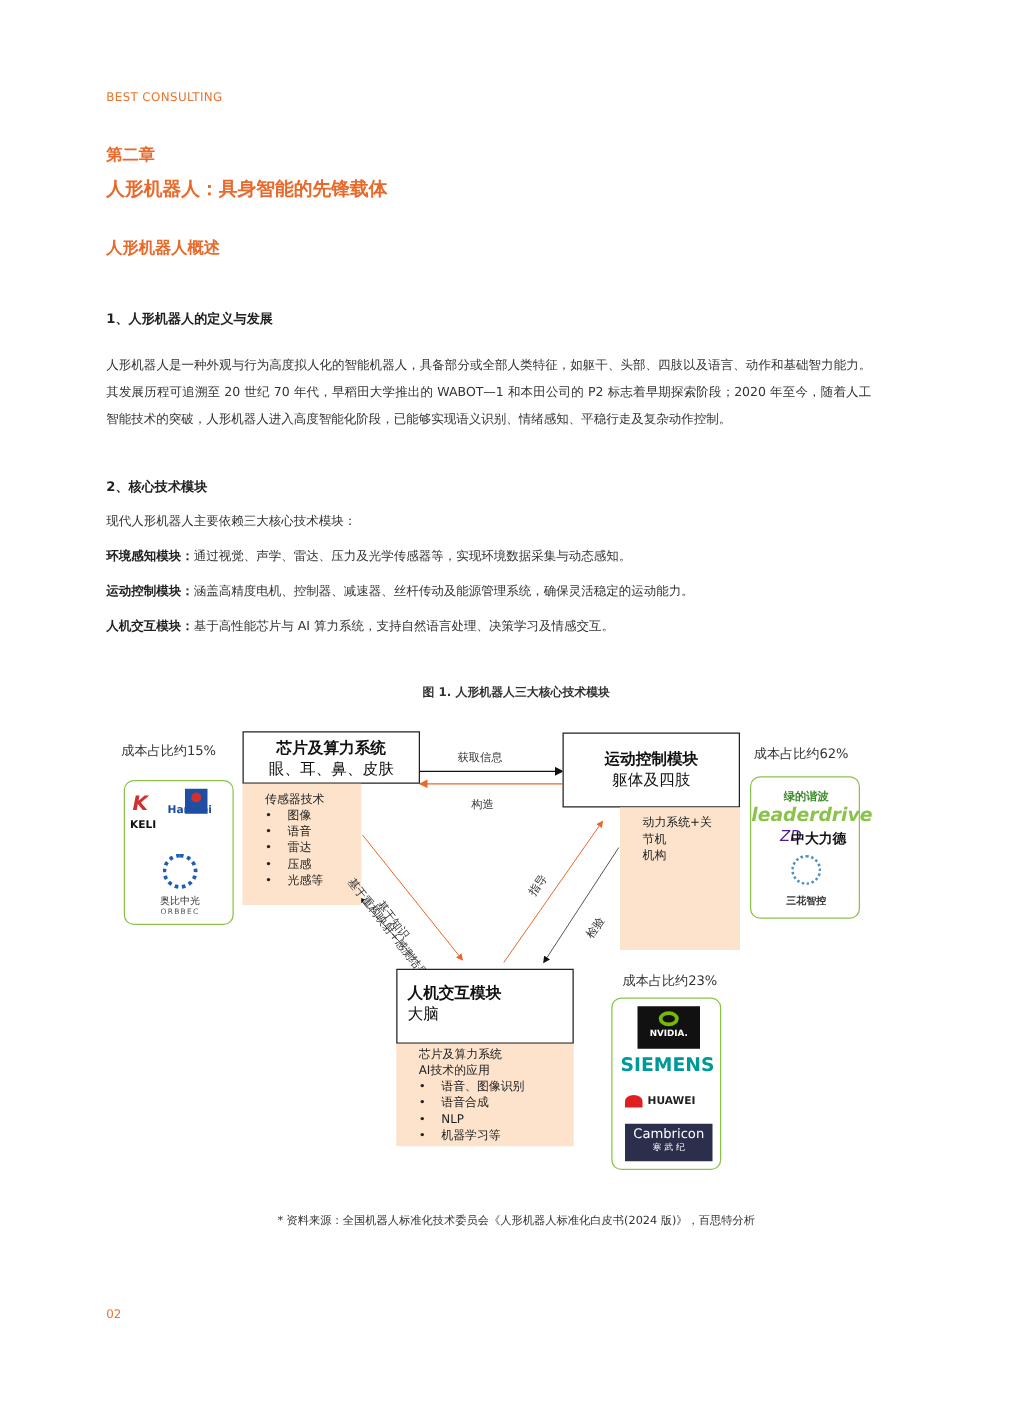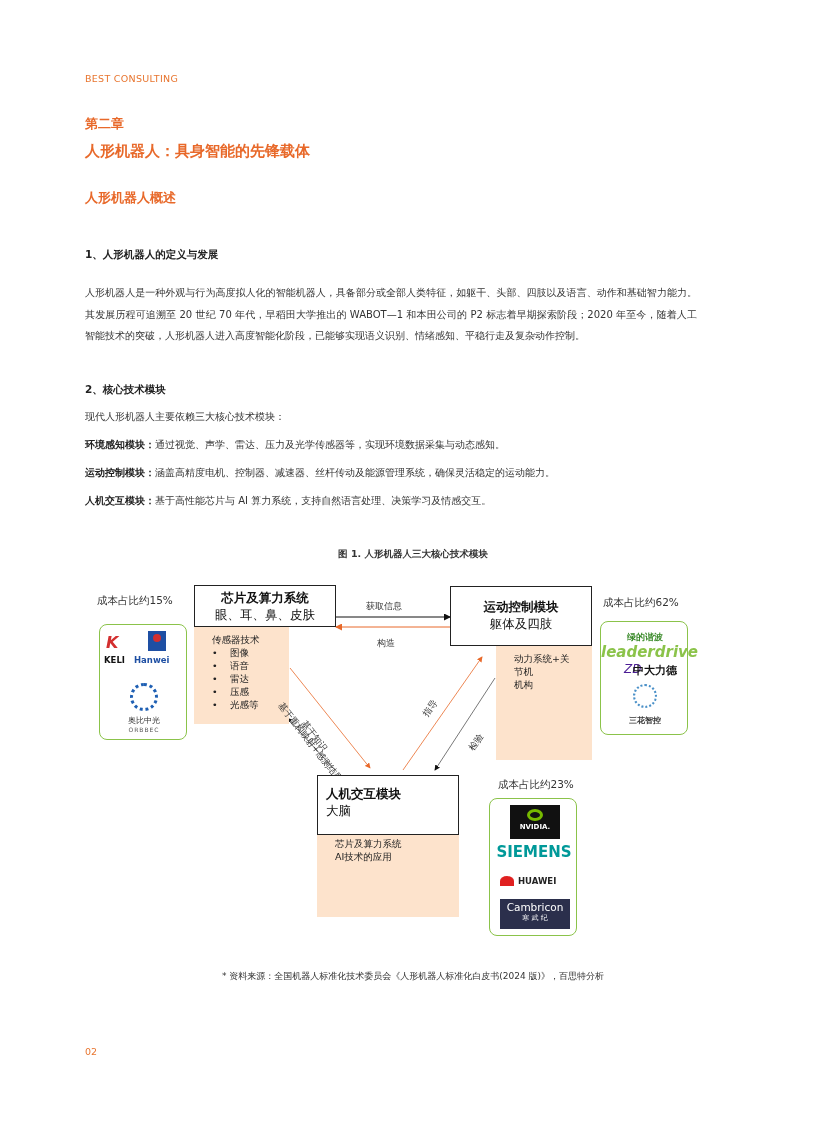--- a/index.html
+++ b/index.html
@@ -76,21 +76,21 @@
     <li>压感</li>
     <li>光感等</li>
   </ul>
 </div>
 <div class="abs logobox" style="left:99px;top:624px;width:88px;height:116px;">
   <div class="abs" style="left:6px;top:8px;font-size:16px;font-weight:bold;color:#d32f2f;font-style:italic;">K</div>
   <div class="abs" style="left:48px;top:6px;width:18px;height:20px;background:#1e4fa3;">
       <div style="width:8px;height:8px;border-radius:50%;background:#d32f2f;margin:3px auto;"></div>
     </div>
   <div class="abs" style="left:4px;top:30px;font-size:8.5px;font-weight:bold;color:#111;">KELI</div>
-  <div class="abs" style="left:34px;top:30px;font-size:8.5px;font-weight:bold;color:#1e4fa3;">Hanwei</div>
+  <div class="abs" style="left:34px;top:18px;font-size:8.5px;font-weight:bold;color:#1e4fa3;">Hanwei</div>
   <div class="abs" style="left:30px;top:58px;width:28px;height:28px;border-radius:50%;border:3px dotted #1e5fb3;"></div>
   <div class="abs" style="left:0;width:88px;top:90px;text-align:center;font-size:8px;color:#333;">奥比中光</div>
   <div class="abs" style="left:0;width:88px;top:101px;text-align:center;font-size:6px;color:#555;letter-spacing:1px;">ORBBEC</div>
 </div>
 
 <div class="abs edge-label" style="left:366px;top:600px;">获取信息</div>
 <div class="abs edge-label" style="left:377px;top:637px;">构造</div>
 <div class="abs edge-label" style="left:285px;top:700px;transform:rotate(52deg);transform-origin:left top;white-space:nowrap;">基于重构映射+感测结果</div>
 <div class="abs edge-label" style="left:308px;top:718px;transform:rotate(52deg);transform-origin:left top;white-space:nowrap;">基于知识</div>
 <div class="abs edge-label" style="left:420px;top:712px;transform:rotate(-55deg);transform-origin:left top;white-space:nowrap;">指导</div>
@@ -114,20 +114,26 @@
   <div class="abs" style="left:0;width:88px;top:93px;text-align:center;font-size:8px;font-weight:bold;color:#333;">三花智控</div>
 </div>
 
 <div class="abs modbox" style="left:317px;top:775px;width:142px;height:60px;padding:10px 8px;">
   <div class="modname">人机交互模块</div>
   <div class="modsub">大脑</div>
 </div>
 <div class="abs detail" style="left:317px;top:835px;width:142px;height:82px;padding-top:2px;">
   <div>芯片及算力系统</div>
   <div>AI技术的应用</div>
+  <ul>
+    <li>语音、图像识别</li>
+    <li>语音合成</li>
+    <li>NLP</li>
+    <li>机器学习等</li>
+  </ul>
 </div>
 <div class="abs cost" style="left:498px;top:778px;">成本占比约23%</div>
 <div class="abs logobox" style="left:489px;top:798px;width:88px;height:138px;">
   <div class="abs" style="left:20px;top:6px;width:50px;height:34px;background:#111;color:#fff;text-align:center;">
     <div style="margin:4px auto 0;width:16px;height:12px;border-radius:50%;border:3px solid #76b900;"></div>
     <div style="font-size:7px;font-weight:bold;margin-top:2px;">NVIDIA.</div>
   </div>
   <div class="abs" style="left:0;width:88px;top:44px;text-align:center;font-size:15px;font-weight:bold;color:#009999;">SIEMENS</div>
   <div class="abs" style="left:10px;top:77px;width:14px;height:10px;background:#e02020;border-radius:50% 50% 0 0;"></div>
   <div class="abs" style="left:28px;top:77px;font-size:8.5px;font-weight:bold;color:#222;">HUAWEI</div>

